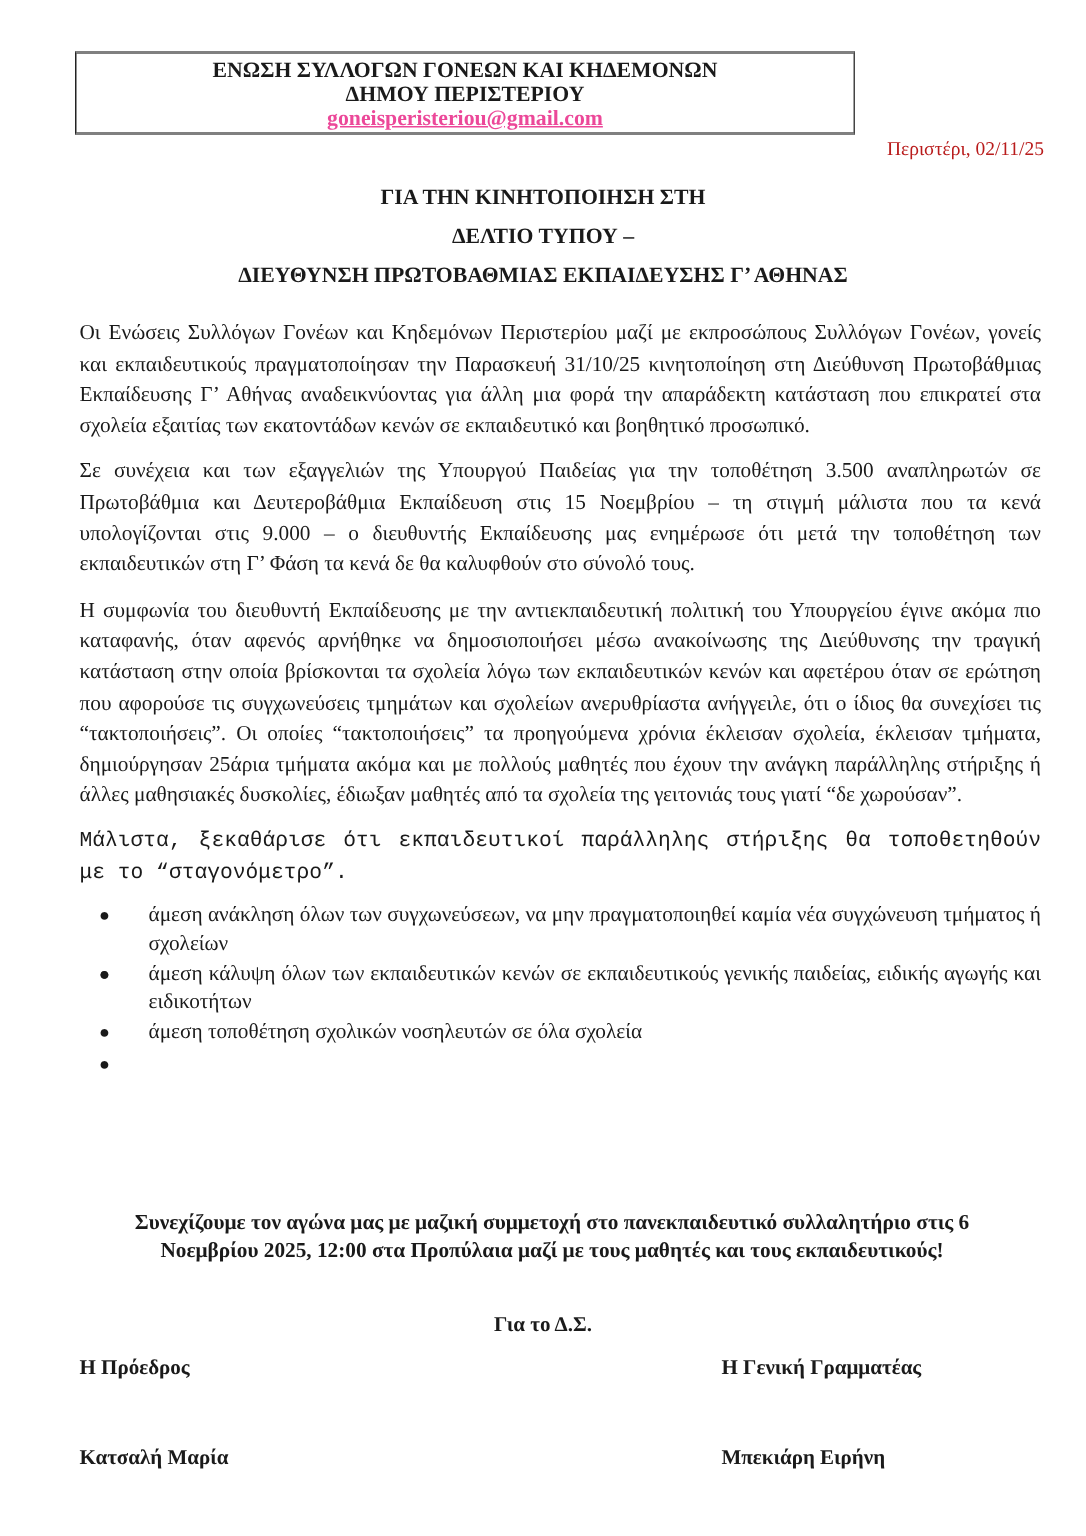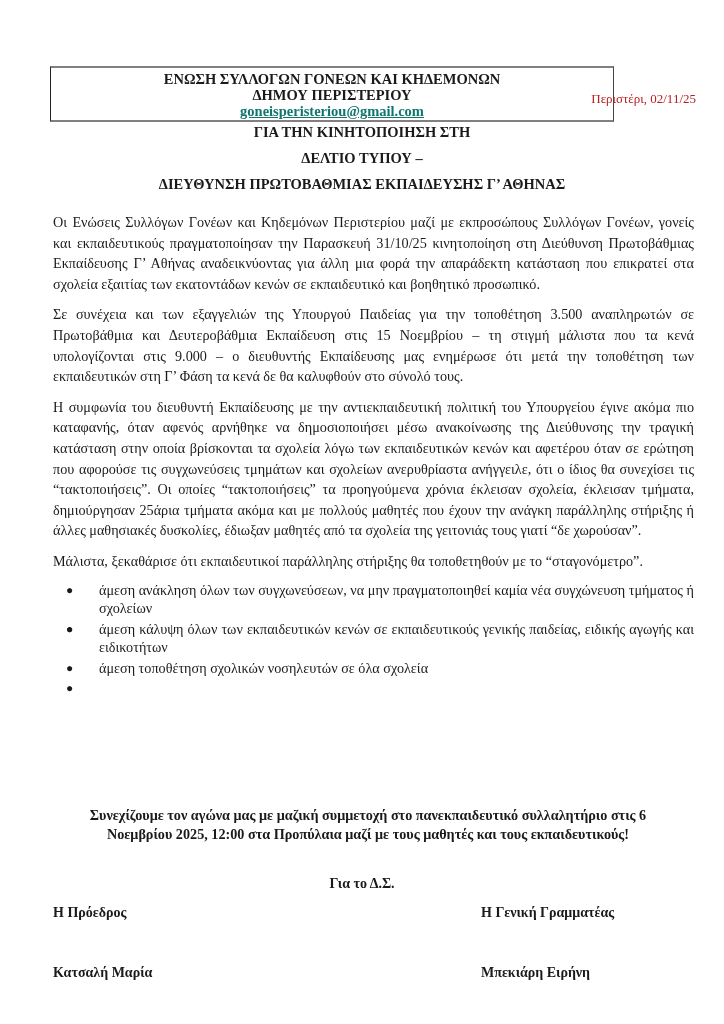--- a/index.html
+++ b/index.html
@@ -1,39 +1,39 @@
 <!DOCTYPE html>
 <html><head>
 <meta charset="utf-8">
 <style>
   html, body { margin: 0; padding: 0; background: #ffffff; }
   body {
     width: 724px; height: 1024px; overflow: hidden; position: relative;
     font-family: "Liberation Serif", serif; color: #1a1a1a;
   }
   .header-box {
-    position: absolute; left: 50px; top: 34px; width: 564px; height: 56px;
+    position: absolute; left: 50px; top: 34px; width: 520px; height: 56px;
     border-top: 2px solid #808080; border-bottom: 2px solid #808080;
     border-left: 1px solid #222; border-right: 1px solid #444;
-    text-align: center; box-sizing: border-box; margin-top: 32px;
+    text-align: center; box-sizing: border-box;
   }
   .hb-line { font-weight: bold; font-size: 14.5px; line-height: 16px; }
   .hb-line.first { margin-top: 3px; }
-  .hb-email { font-weight: bold; font-size: 14.5px; line-height: 16px; color: #0f766e; text-decoration: underline; }
+  .hb-email { font-weight: bold; font-size: 14.5px; line-height: 16px; color: #ec4899; text-decoration: underline; }
   .date {
     position: absolute; right: 28px; top: 91px; font-size: 13px; color: #b91c1c;
   }
   .title-block { position: absolute; left: 0; width: 724px; text-align: center; top: 119px; }
   .title-line { font-weight: bold; font-size: 14.5px; line-height: 26px; }
   .body-text {
     position: absolute; left: 53px; width: 641px; top: 212px;
     font-size: 14.2px; line-height: 20.6px; text-align: justify;
   }
   .body-text p { margin: 0 0 10px 0; }
-  .body-text p.tight { margin-bottom: 9px; }
+  .body-text p.tight { margin-bottom: 9px; font-family: Liberation Mono, monospace; }
   ul.demands { margin: 0 0 0 0; padding: 0 0 0 46px; list-style: none; }
   ul.demands li { position: relative; margin-bottom: 2px; text-align: justify; line-height: 18.5px; }
   ul.demands li .bullet { position: absolute; left: -33px; top: 0; font-size: 12px; }
   .call {
     position: absolute; left: 60px; width: 616px; top: 806px; text-align: center;
     font-weight: bold; font-size: 14.2px; line-height: 19px;
   }
   .sign-for { position: absolute; left: 0; width: 724px; top: 876px; text-align: center; font-weight: bold; font-size: 14px; }
   .sig { position: absolute; font-weight: bold; font-size: 14px; }
   .sig.left { left: 53px; }

